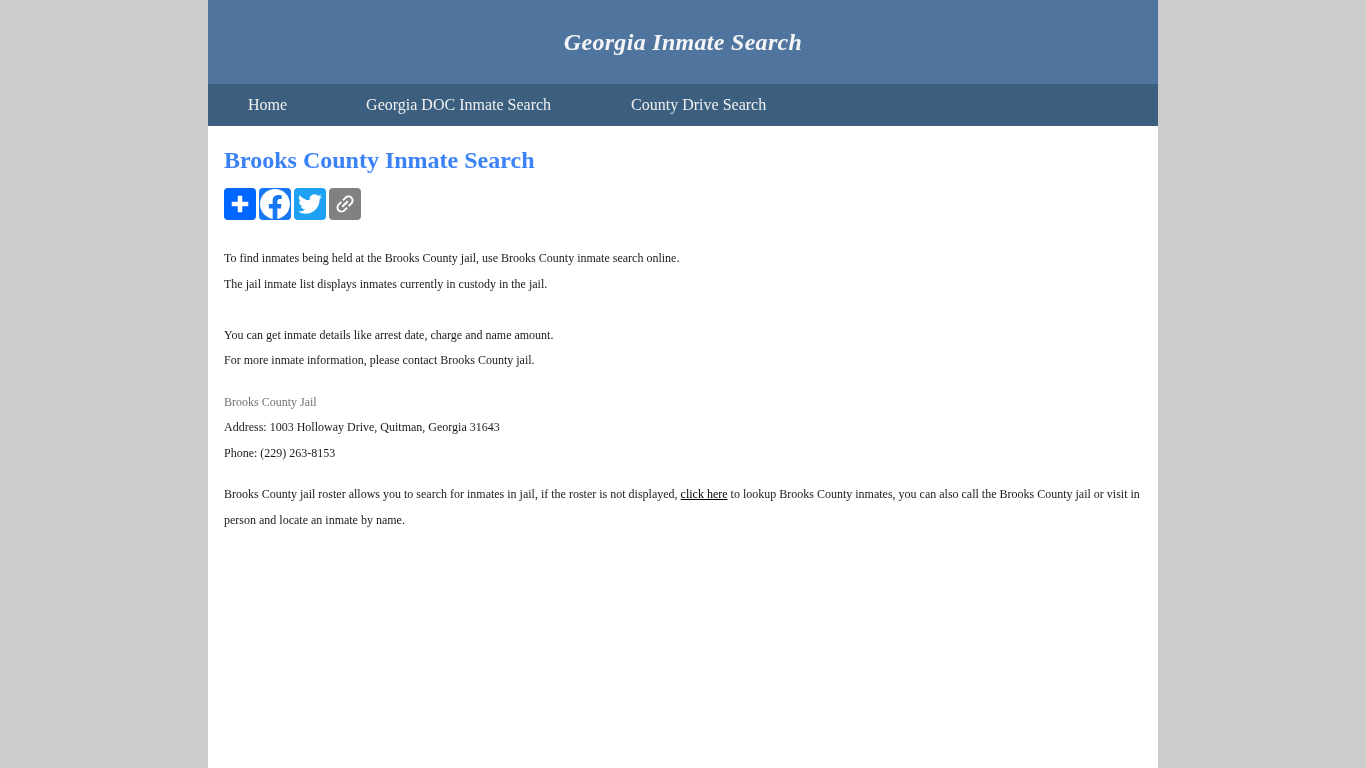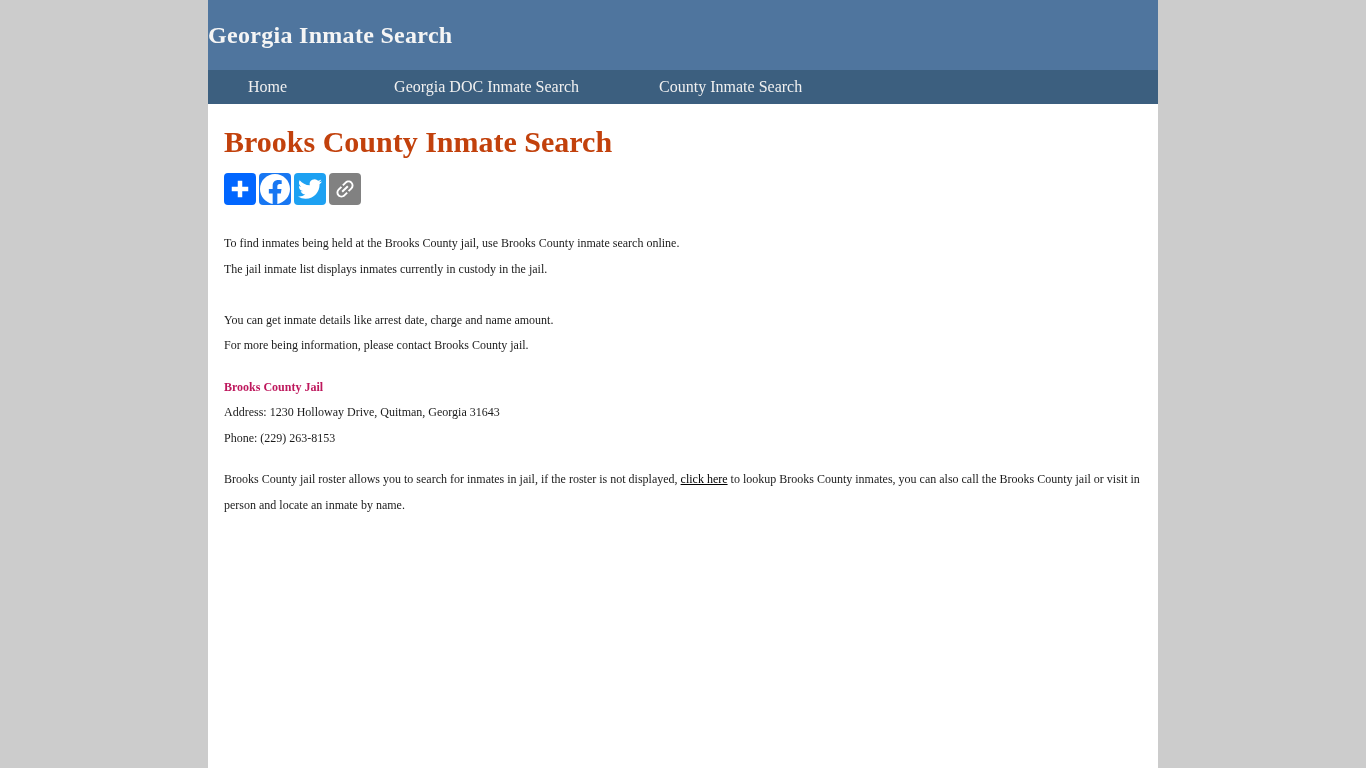--- a/index.html
+++ b/index.html
@@ -11,56 +11,57 @@
   }
   .page-container {
     width: 950px;
     margin: 0 auto;
     background: #ffffff;
     min-height: 768px;
   }
   
   .site-header {
     background: #4f759e;
-    height: 70px;
+    height: 84px;
     display: flex;
     align-items: center;
-    justify-content: flex-start;
+    justify-content: center;
+    font-style: italic;
   }
   .site-title {
     color: #f5f5f5;
     font-size: 24px;
     font-weight: bold;
     letter-spacing: 0.3px;
   }
   
   .site-nav {
     background: #3c5f7f;
-    height: 34px;
+    height: 42px;
     display: flex;
     align-items: center;
   }
   .nav-link {
     color: #f0f0f0;
     text-decoration: none;
     font-size: 16px;
     display: inline-block;
     cursor: pointer;
   }
   .nav-link.nav-home { margin-left: 40px; }
-  .nav-link.nav-doc { margin-left: 107px; }
+  .nav-link.nav-doc { margin-left: 79px; }
   .nav-link.nav-county { margin-left: 80px; }
   
   .content {
     padding: 0 16px;
   }
   .page-title {
-    font-size: 30px;
+    font-size: 24px;
     font-weight: bold;
-    color: #c2410c;
+    color: #3b82f6;
     margin: 21px 0 14px 0;
   }
   
   .share-row {
     display: flex;
     gap: 3px;
     margin: 0 0 26px 0;
   }
   .share-btn {
     width: 32px;
@@ -79,41 +80,41 @@
   .btn-twitter  { background: #1da1f2; }
   .btn-link     { background: #818181; }
   .btn-link svg { transform: rotate(-45deg); }
   
   .para {
     font-size: 12px;
     line-height: 25.5px;
     margin: 16px 0;
     color: #1a1a1a;
   }
-  .bold-line { font-weight: bold; color: #be185d; }
+  .bold-line { font-weight: normal; color: #737373; }
   .roster-para { max-width: 918px; }
   .inline-link {
     color: #000000;
     text-decoration: underline;
     cursor: pointer;
   }
 </style>
 </head>
 <body>
 
 <div class="page-container">
 
   <header class="site-header">
     <div class="site-title">Georgia Inmate Search</div>
   </header>
 
   <nav class="site-nav">
     <a class="nav-link nav-home">Home</a>
     <a class="nav-link nav-doc">Georgia DOC Inmate Search</a>
-    <a class="nav-link nav-county">County Inmate Search</a>
+    <a class="nav-link nav-county">County Drive Search</a>
   </nav>
 
   <main class="content">
 
     <h1 class="page-title">Brooks County Inmate Search</h1>
 
     <div class="share-row">
       <button class="share-btn btn-share">
         <span>
           <svg width="24" height="24" viewBox="0 0 32 32">
@@ -142,26 +143,26 @@
             </svg>
         </span>
       </button>
     </div>
 
     <p class="para">
       <span>To find inmates being held at the Brooks County jail, use Brooks County inmate search online.</span><br>
       <span>The jail inmate list displays inmates currently in custody in the jail.</span><br>
       <br>
       <span>You can get inmate details like arrest date, charge and name amount.</span><br>
-      <span>For more being information, please contact Brooks County jail.</span>
+      <span>For more inmate information, please contact Brooks County jail.</span>
     </p>
 
     <p class="para">
       <span class="bold-line">Brooks County Jail</span><br>
-      <span>Address: 1230 Holloway Drive, Quitman, Georgia 31643</span><br>
+      <span>Address: 1003 Holloway Drive, Quitman, Georgia 31643</span><br>
       <span>Phone: (229) 263-8153</span>
     </p>
 
     <p class="para roster-para">
       <span>Brooks County jail roster allows you to search for inmates in jail, if the roster is not displayed, </span><a class="inline-link">click here</a><span> to lookup Brooks County inmates, you can also call the Brooks County jail or visit in person and locate an inmate by name.</span>
     </p>
 
   </main>
 </div>
 

